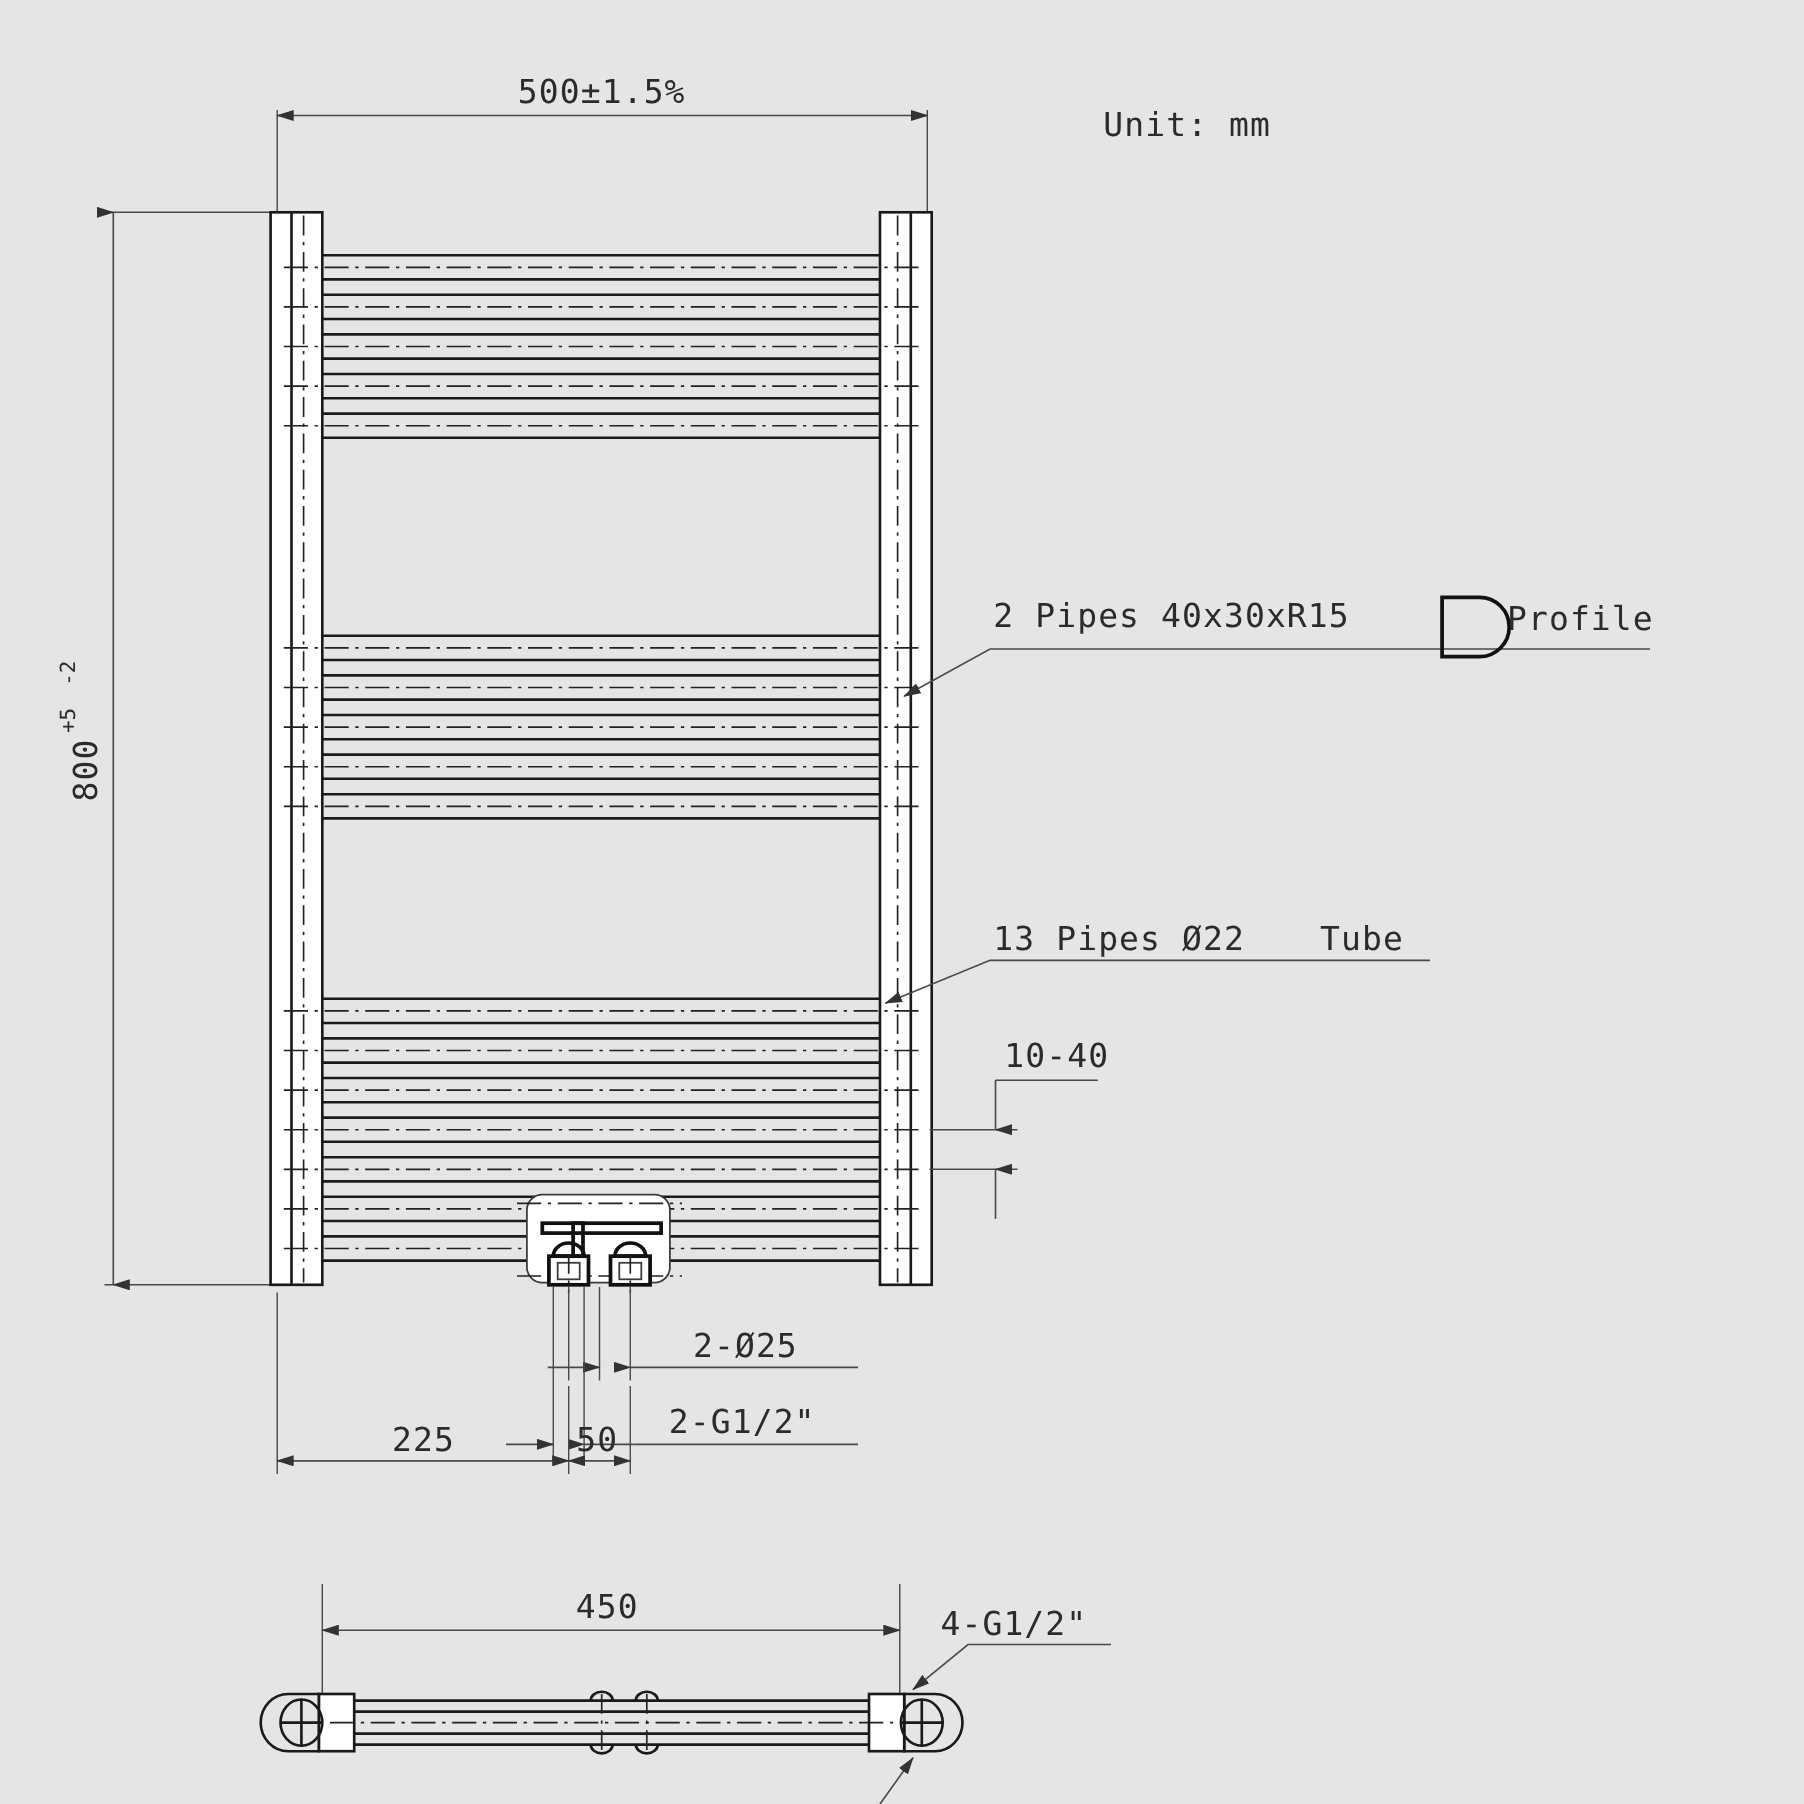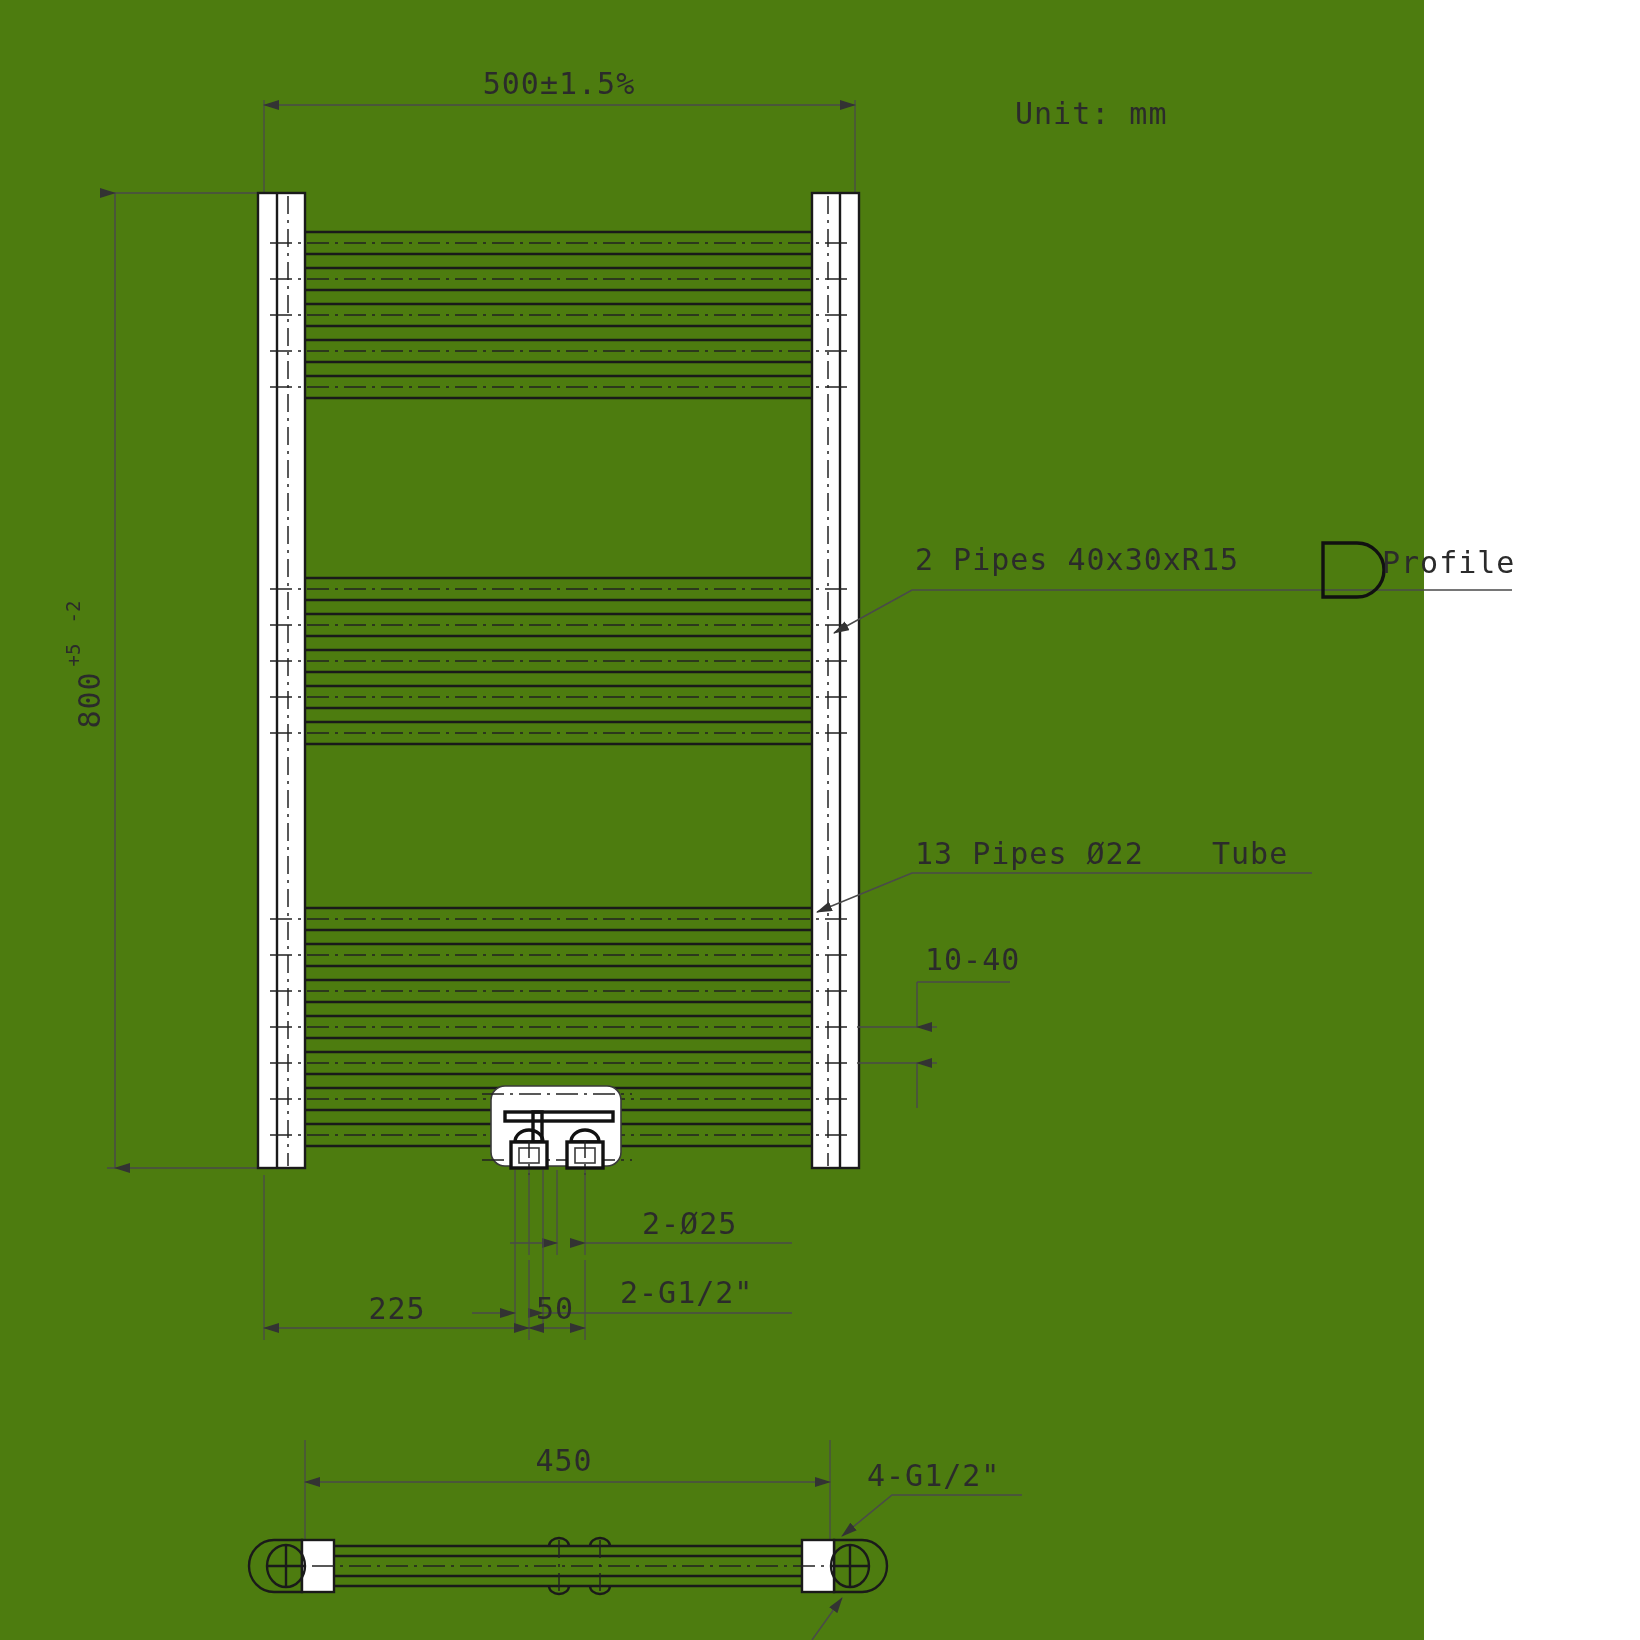--- a/index.html
+++ b/index.html
@@ -2,25 +2,24 @@
 <html><head>
 <meta charset="utf-8">
 <style>
   html, body {
     margin: 0;
     padding: 0;
     background: #ffffff;
   }
   #canvas-wrap {
     position: relative;
-    width: 1412px;
+    width: 1640px;
     height: 1640px;
-    background: #4d7c0f;
+    background: #e5e5e5;
     font-family: "DejaVu Sans Mono", monospace;
-    padding-left: 12px;
   }
   svg#drawing {
     display: block;
     width: 1640px;
     height: 1640px;
   }
   .ln      { stroke: #1a1a1a; fill: none; stroke-width: 2.4; }
   .ln-thin { stroke: #3a3a3a; fill: none; stroke-width: 1.6; }
   .ln-dim  { stroke: #4a4a4a; fill: none; stroke-width: 1.5; }
   .ln-ext  { stroke: #4a4a4a; fill: none; stroke-width: 1.3; }

